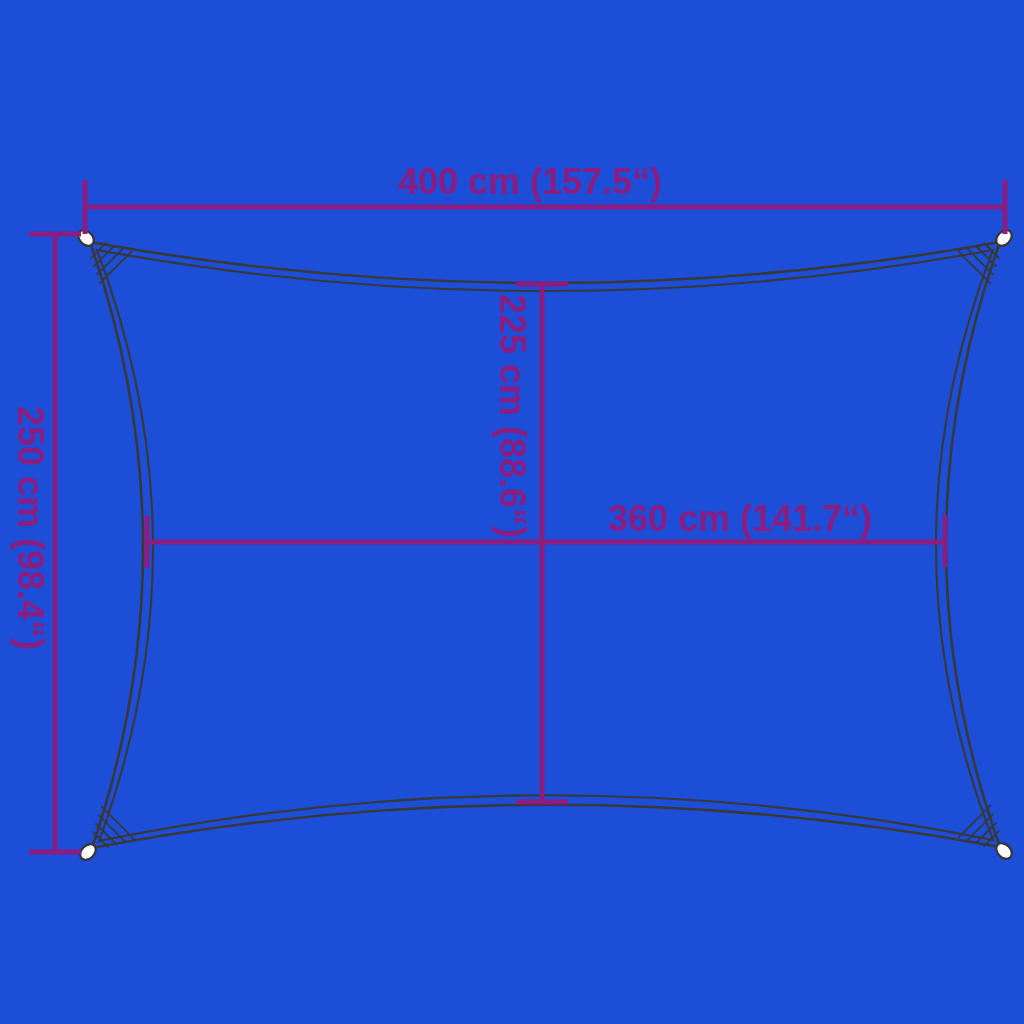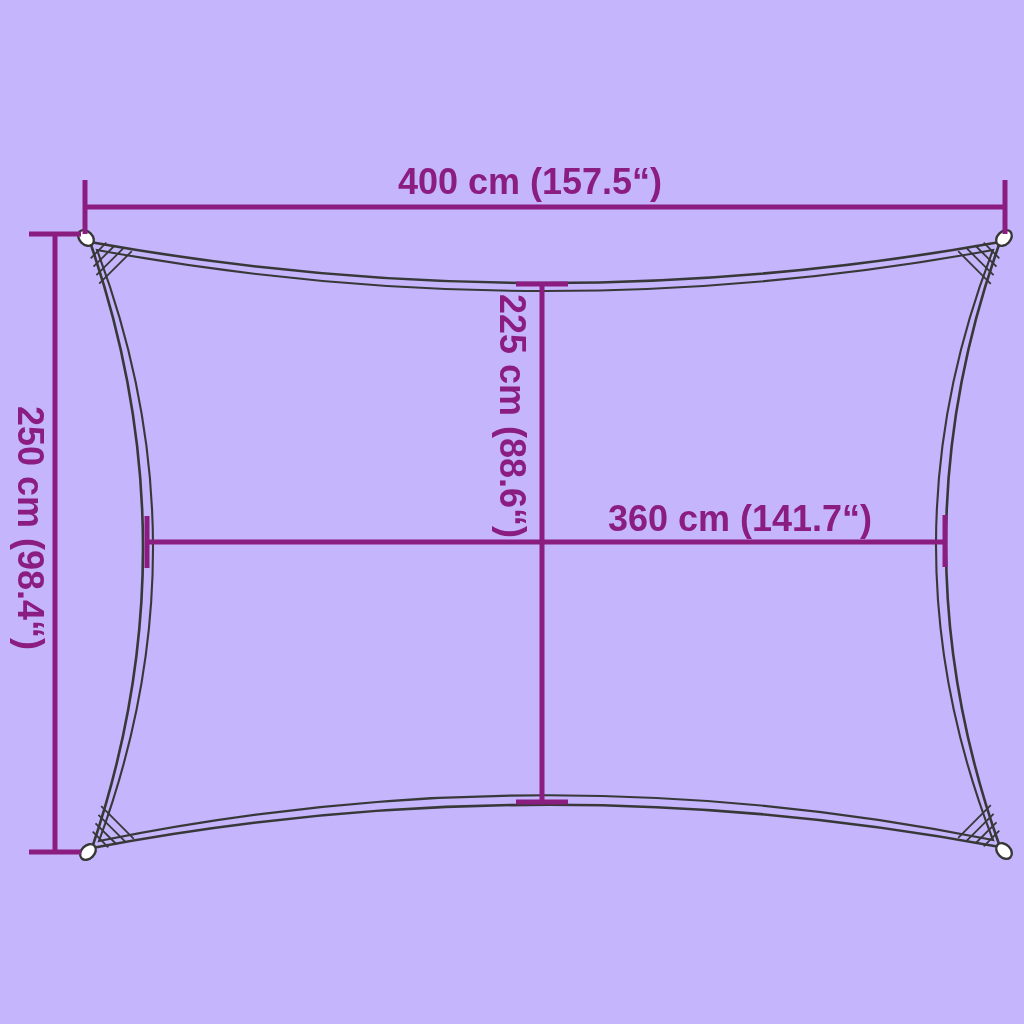--- a/index.html
+++ b/index.html
@@ -4,21 +4,21 @@
 <style>
   html, body {
     margin: 0;
     padding: 0;
     background: #ffffff;
   }
   .canvas {
     position: relative;
     width: 1024px;
     height: 1024px;
-    background: #c4b5fd;
+    background: #1d4ed8;
     overflow: hidden;
     font-family: "Liberation Sans", sans-serif;
   }
   svg text {
     font-family: "Liberation Sans", sans-serif;
     font-weight: bold;
     font-size: 36px;
     fill: var(--dim-color, #8C1D80);
   }
   .dim-stroke { stroke: var(--dim-color, #8C1D80); stroke-width: 5; fill: none; }

